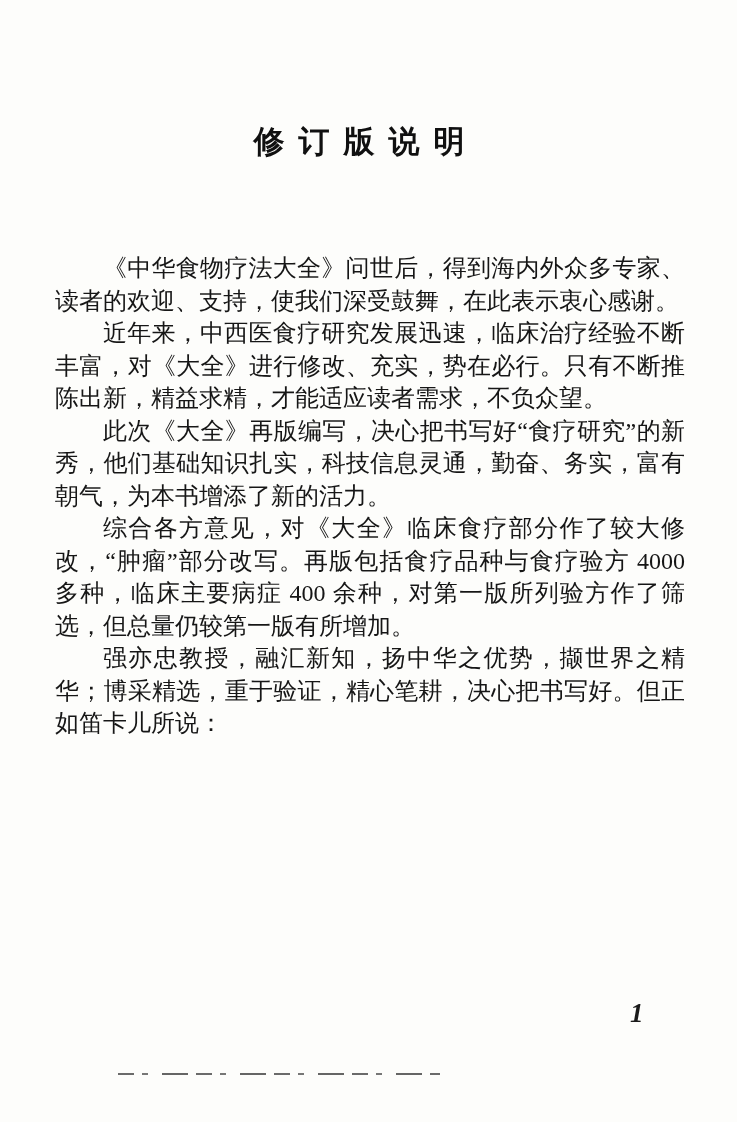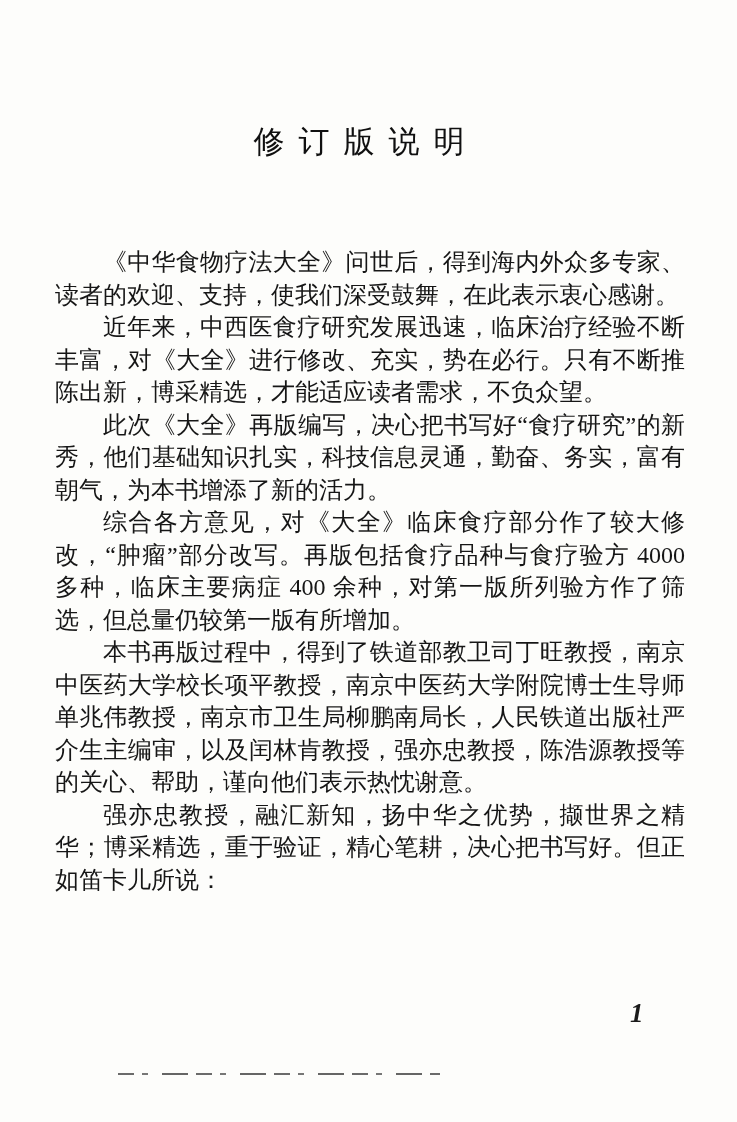--- a/index.html
+++ b/index.html
@@ -17,29 +17,29 @@
     color: #141414;
     font-family: "Liberation Serif", serif;
   }
   .page-title {
     position: absolute;
     top: 100px;
     left: 0;
     width: 718px;
     text-align: center;
     font-size: 31px;
-    font-weight: normal;
+    font-weight: bold;
     letter-spacing: 0.45em;
     text-indent: 0.45em; 
     white-space: nowrap;
     color: #101010;
   }
   .body-text {
     position: absolute;
-    top: 246px;
+    top: 252px;
     left: 55px;
     width: 630px;
     font-size: 24px;
     line-height: 32.5px;
     text-align: justify;
     text-justify: inter-ideograph;
     color: #161616;
   }
   .body-text p {
     margin: 0;
@@ -76,24 +76,23 @@
 </style>
 </head>
 <body>
 
 <div class="page">
 
   <h1 class="page-title">修订版说明</h1>
 
   <div class="body-text">
     <p>《中华食物疗法大全》问世后，得到海内外众多专家、读者的欢迎、支持，使我们深受鼓舞，在此表示衷心感谢。</p>
-    <p>近年来，中西医食疗研究发展迅速，临床治疗经验不断丰富，对《大全》进行修改、充实，势在必行。只有不断推陈出新，博采精选，才能适应读者需求，不负众望。</p>
+    <p>近年来，中西医食疗研究发展迅速，临床治疗经验不断丰富，对《大全》进行修改、充实，势在必行。只有不断推陈出新，精益求精，才能适应读者需求，不负众望。</p>
     <p>此次《大全》再版编写，决心把书写好“食疗研究”的新秀，他们基础知识扎实，科技信息灵通，勤奋、务实，富有朝气，为本书增添了新的活力。</p>
     <p>综合各方意见，对《大全》临床食疗部分作了较大修改，“肿瘤”部分改写。再版包括食疗品种与食疗验方 4000 多种，临床主要病症 400 余种，对第一版所列验方作了筛选，但总量仍较第一版有所增加。</p>
-    <p>本书再版过程中，得到了铁道部教卫司丁旺教授，南京中医药大学校长项平教授，南京中医药大学附院博士生导师单兆伟教授，南京市卫生局柳鹏南局长，人民铁道出版社严介生主编审，以及闰林肯教授，强亦忠教授，陈浩源教授等的关心、帮助，谨向他们表示热忱谢意。</p>
     <p>强亦忠教授，融汇新知，扬中华之优势，撷世界之精华；博采精选，重于验证，精心笔耕，决心把书写好。但正如笛卡儿所说：</p>
   </div>
 
   <div class="page-number">1</div>
 
   <div class="scan-artifact-line"></div>
 
 </div>
 
 </body></html>

